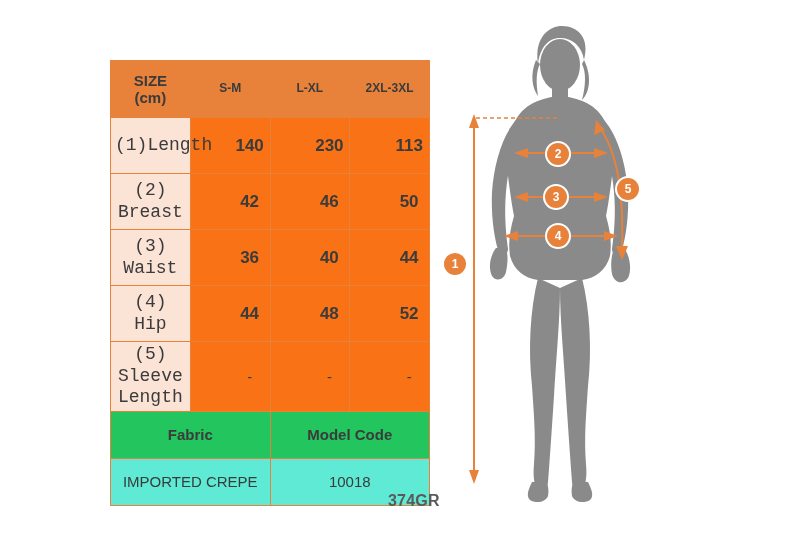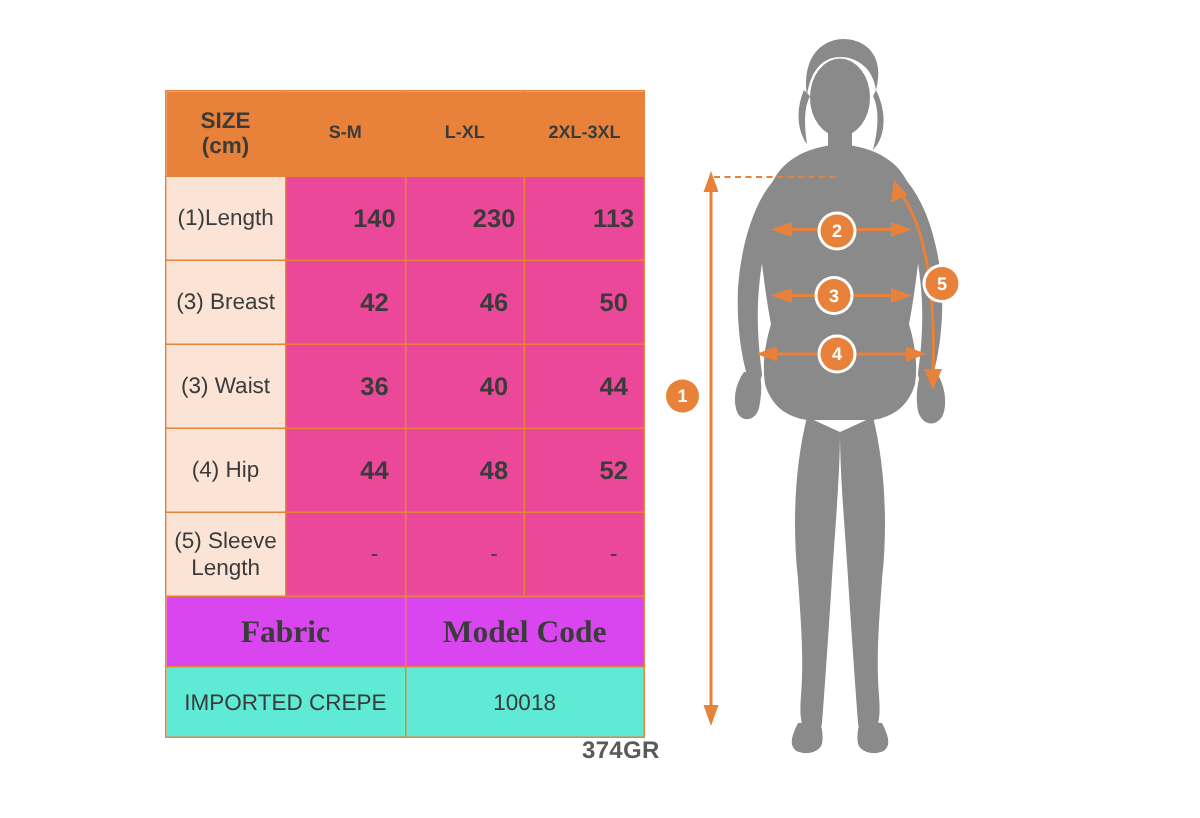--- a/index.html
+++ b/index.html
@@ -43,46 +43,46 @@
     font-weight: bold;
     height: 52px;
     padding: 2px 0;
     line-height: 1.15;
   }
   .hdr-cell.first {
     font-size: 15px;
   }
   .row-label {
     background: #fbe3d6;
-    font-size: 15px;
+    font-size: 18px;
     font-weight: normal;
     height: 51px;
     line-height: 1.2;
     padding: 2px 4px;
     color: #3b3b3b;
+    font-family: Liberation Mono, monospace;
   }
   .val-cell {
-    background: #ec4899;
+    background: #f97316;
     font-size: 17px;
     font-weight: bold;
     height: 51px;
     color: #3b3b3b;
     padding-left: 40px;
   }
   .val-cell.dash {
     font-weight: normal;
     font-size: 15px;
   }
   .footer-hdr {
-    background: #d946ef;
+    background: #22c55e;
     color: #ffffff;
-    font-size: 21px;
+    font-size: 15px;
     font-weight: bold;
     height: 44px;
-    font-family: Liberation Serif, serif;
   }
   .footer-val {
     background: #5eead4;
     font-size: 15px;
     font-weight: normal;
     height: 44px;
     color: #3b3b3b;
   }
 
   
@@ -148,21 +148,21 @@
       </tr>
 
       <tr>
         <td class="row-label">(1)Length</td>
         <td class="val-cell">140</td>
         <td class="val-cell">230</td>
         <td class="val-cell">113</td>
       </tr>
 
       <tr>
-        <td class="row-label">(3) Breast</td>
+        <td class="row-label">(2) Breast</td>
         <td class="val-cell">42</td>
         <td class="val-cell">46</td>
         <td class="val-cell">50</td>
       </tr>
 
       <tr>
         <td class="row-label">(3) Waist</td>
         <td class="val-cell">36</td>
         <td class="val-cell">40</td>
         <td class="val-cell">44</td>

